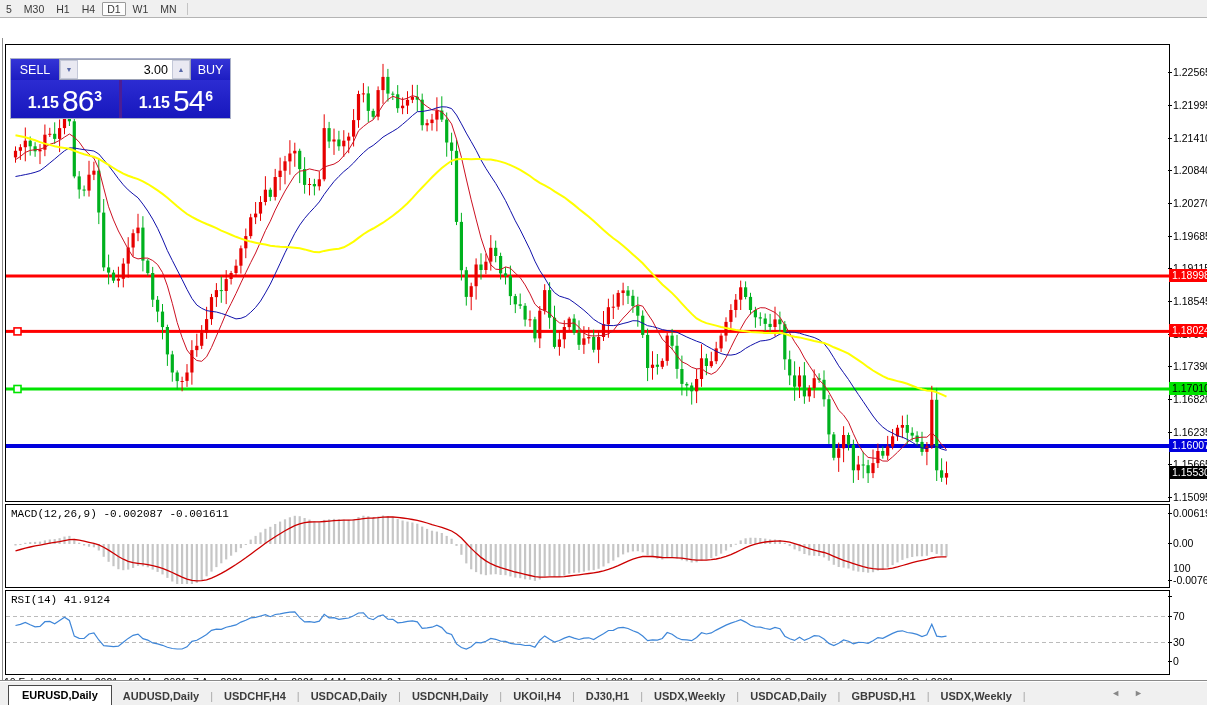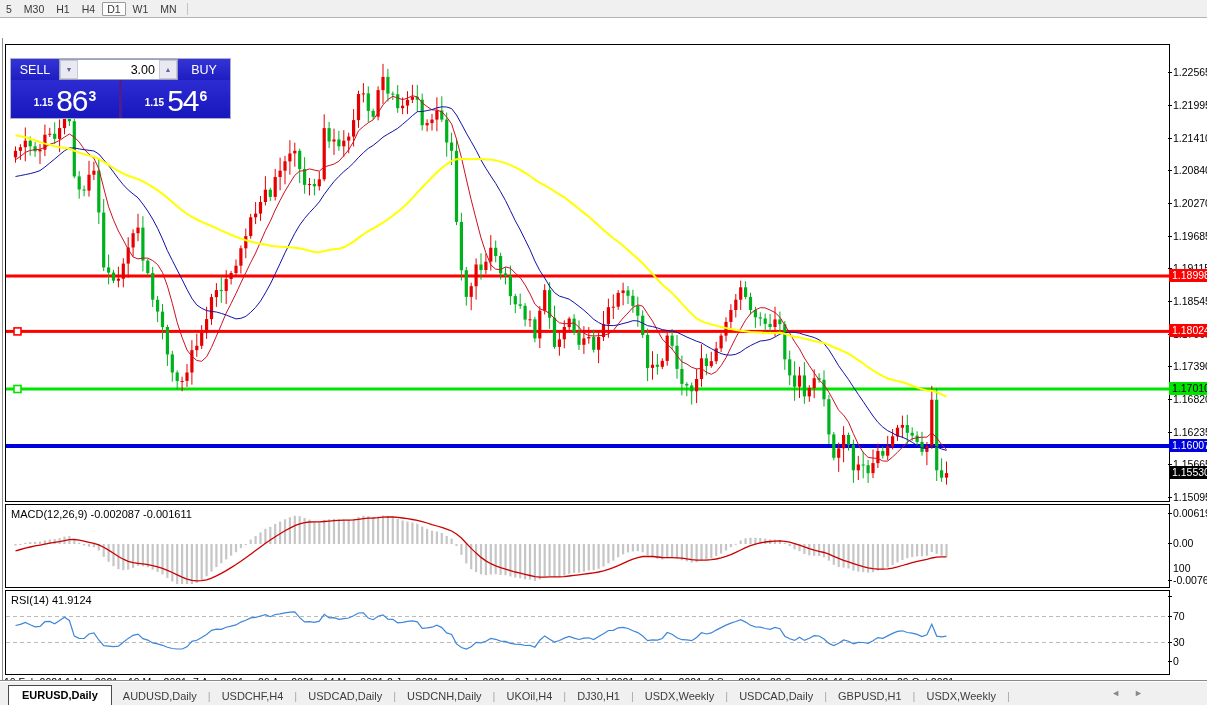--- a/index.html
+++ b/index.html
@@ -7,59 +7,59 @@
   #page{position:relative;width:1207px;height:705px;background:#fff;overflow:hidden;}
   
   #toolbar{position:absolute;left:0;top:0;width:1207px;height:17px;background:#f0f0f0;
     border-bottom:1px solid #b4b4b4;display:flex;align-items:center;font-size:10.5px;color:#3a3a3a;}
   .tf-btn{padding:1px 5px;margin:0 1px;cursor:default;}
   .tf-btn.active{background:#fcfcfc;border:1px solid #9a9a9a;border-radius:1px;padding:0 4px;}
   .tb-sep{width:1px;height:12px;background:#c4c4c4;margin:0 4px;}
   
   #chart-window{position:absolute;left:0;top:18px;width:1207px;height:661px;background:#fff;}
   #win-left-edge{position:absolute;left:2px;top:20px;width:1px;height:657px;background:#8c8c8c;}
-  .pane{position:absolute;left:5px;width:1163px;border:1px solid #000;background:#fff;}
+  .pane{position:absolute;left:5px;width:1163px;border:1px solid #000;background:#fff;font-family:Liberation Mono, monospace;}
   #main-pane{top:26px;height:456px;}
   #macd-pane{top:486px;height:82px;}
   #rsi-pane{top:572px;height:83px;}
   .pane svg{position:absolute;left:0;top:0;}
   .pane-label{position:absolute;font-size:11px;color:#000;z-index:6;}
   #symbol-header{position:absolute;left:13px;top:28px;font-size:12px;font-weight:700;color:#000;z-index:7;}
   #symbol-header .tri{font-size:8px;vertical-align:2px;margin-right:4px;}
   #symbol-header .ohlc{margin-left:8px;font-weight:700;}
   
   #trade-widget{position:absolute;left:10px;top:40px;width:219px;height:59px;z-index:8;
     border:1px solid #aab0c8;background:#4c1d95;}
   #tw-row1{display:flex;height:21px;}
   .tw-btn{background:linear-gradient(#3434d6,#1d1dc2);color:#fff;font-size:12.5px;
     display:flex;align-items:center;justify-content:center;cursor:pointer;}
-  #sell-btn{width:48px;}#buy-btn{width:52px;}
+  #sell-btn{width:48px;}#buy-btn{width:39px;}
   #vol-box{flex:1;display:flex;align-items:stretch;background:#fff;border:1px solid #9aa0b4;}
   .spin-btn{width:16px;background:#e9e9f2;border:1px solid #c4c8d8;color:#5868a8;font-size:7px;
     display:flex;align-items:center;justify-content:center;cursor:pointer;}
   #vol-input{flex:1;border:none;outline:none;text-align:right;font-size:12.5px;padding-right:4px;
     font-family:"Liberation Sans",sans-serif;color:#000;width:40px;}
   #tw-row2{display:flex;height:38px;margin-top:0;}
   .quote-box{flex:1;background:linear-gradient(#2c2cd2,#1717bd);color:#fff;position:relative;
     display:flex;align-items:flex-end;justify-content:center;padding-bottom:2px;cursor:pointer;}
   .quote-box + .quote-box{margin-left:3px;}
-  .q-small{font-size:10px;font-weight:700;margin-right:3px;line-height:26px;}
+  .q-small{font-size:16px;font-weight:700;margin-right:3px;line-height:26px;}
   .q-big{font-size:30px;font-weight:400;line-height:30px;letter-spacing:-1px;}
   .q-sup{font-size:14px;font-weight:700;line-height:12px;margin-left:1px;transform:translateY(-14px);}
   
   .y-tick{position:absolute;left:1173px;font-size:10.5px;color:#000;height:12px;line-height:12px;}
   .y-dash{position:absolute;left:1168px;width:4px;height:1px;background:#000;}
   .price-badge{position:absolute;left:1169px;min-width:33px;padding:0 2px 0 3px;height:13px;line-height:13px;
     font-size:10.5px;z-index:5;}
   
   .x-label{position:absolute;top:658px;font-size:10.5px;color:#000;white-space:nowrap;}
   
   #tab-bar{position:absolute;left:0;top:680px;width:1207px;height:25px;background:#f0f0f0;
     border-top:1px solid #8a8a8a;box-shadow:inset 0 1px 0 #fff;display:flex;align-items:flex-end;font-size:11px;}
-  .tab{padding:3px 11px 4px 11px;color:#3c3c3c;cursor:pointer;white-space:nowrap;}
+  .tab{padding:3px 11px 4px 11px;color:#3c3c3c;cursor:pointer;white-space:nowrap;font-weight:bold;}
   .tab.active{background:#fff;border:1px solid #4a4a4a;border-bottom:none;font-weight:700;color:#000;
     padding:3px 13px 5px 13px;margin-top:-2px;margin-left:8px;}
   .tab-sep{color:#a8a8a8;padding:0 0 4px 0;}
   .nav-arrows{position:absolute;right:50px;top:688px;color:#888;font-size:9px;letter-spacing:14px;cursor:pointer;}
 </style>
 </head>
 <body>
 
 <div id="page">
 

